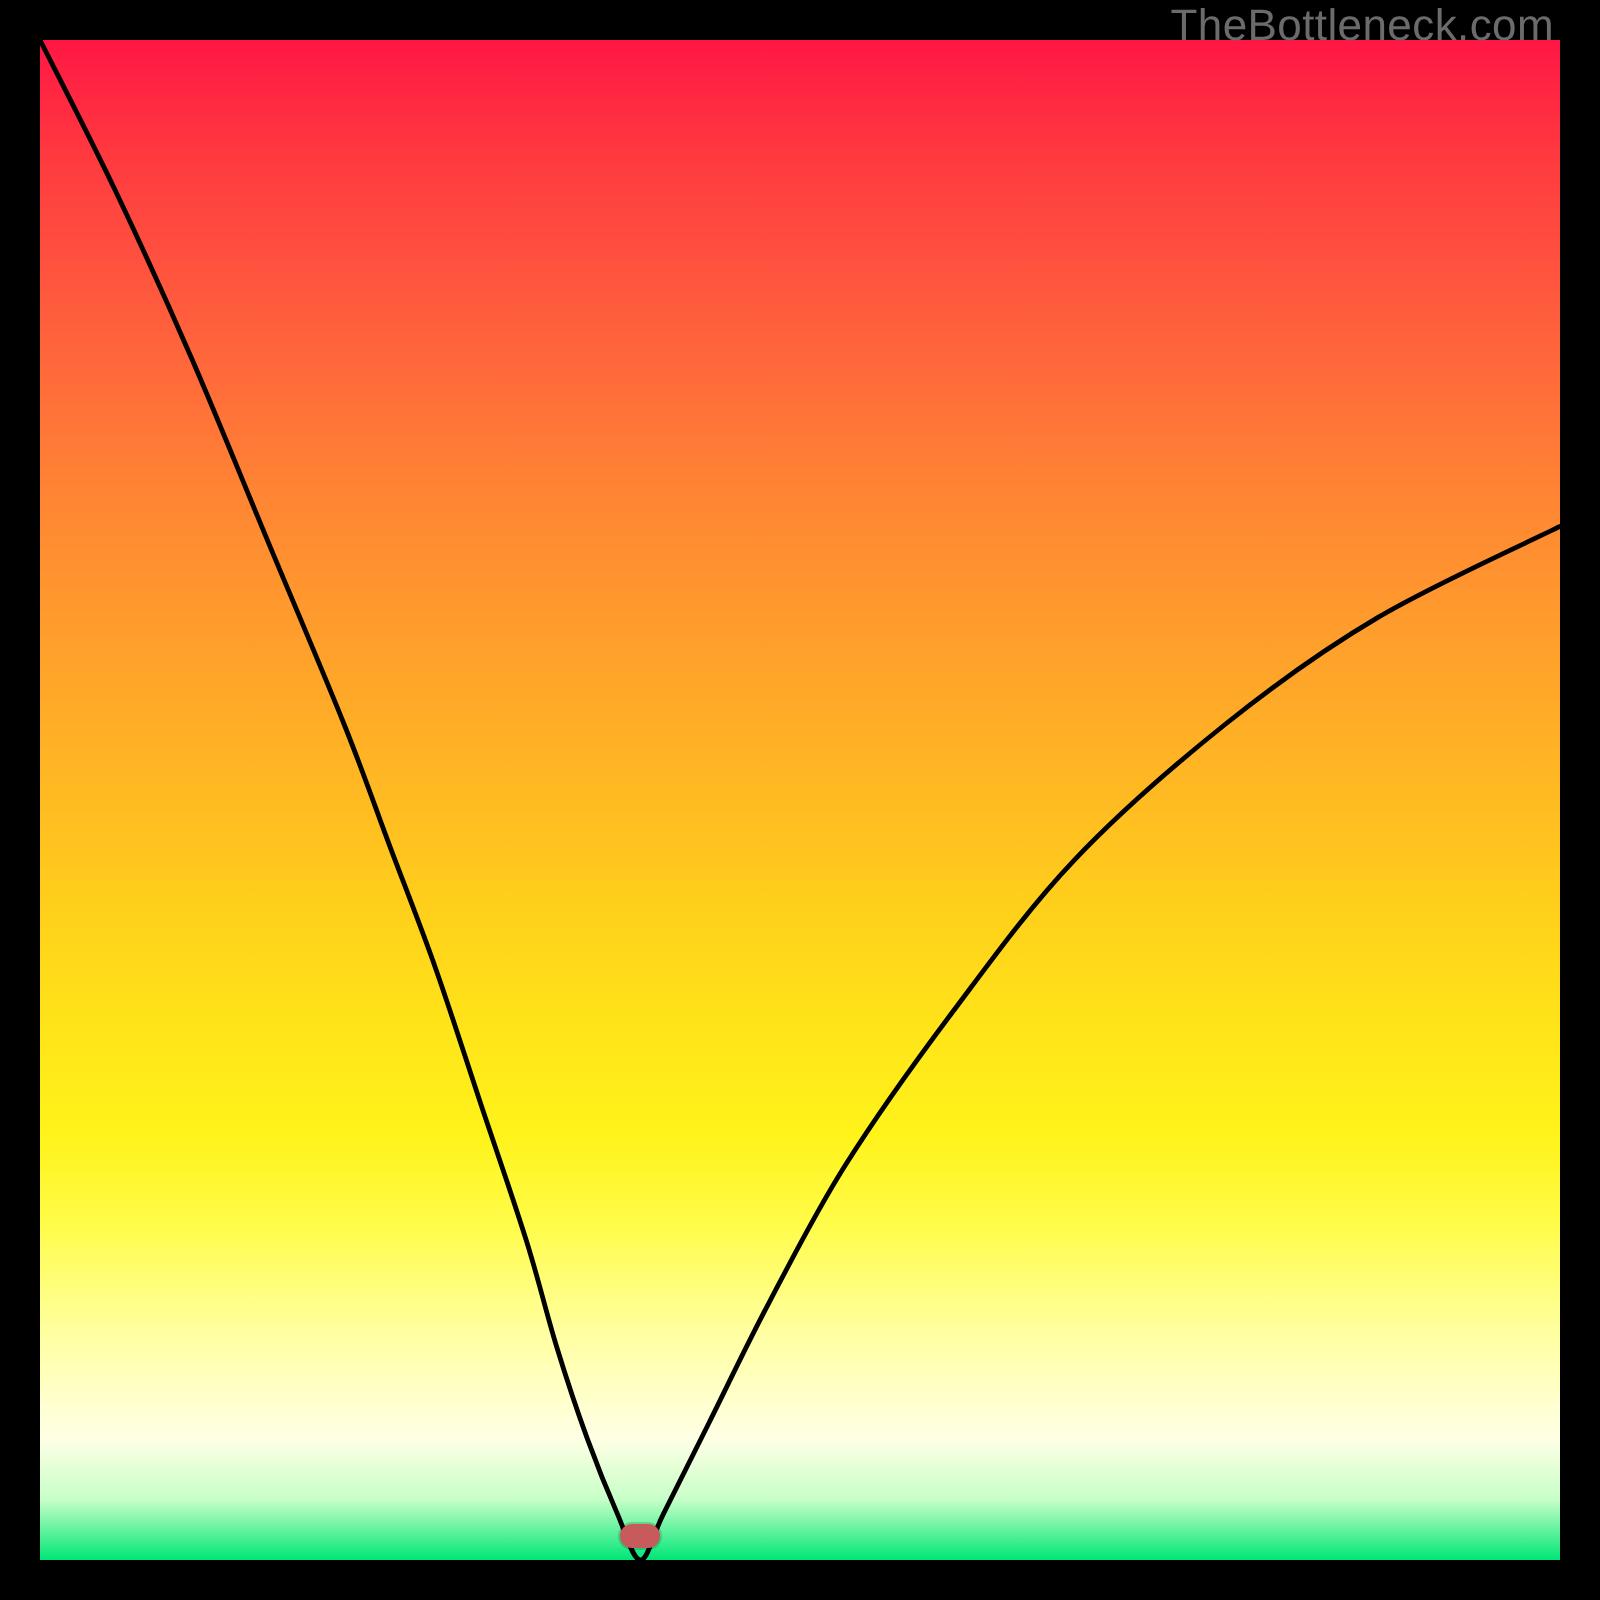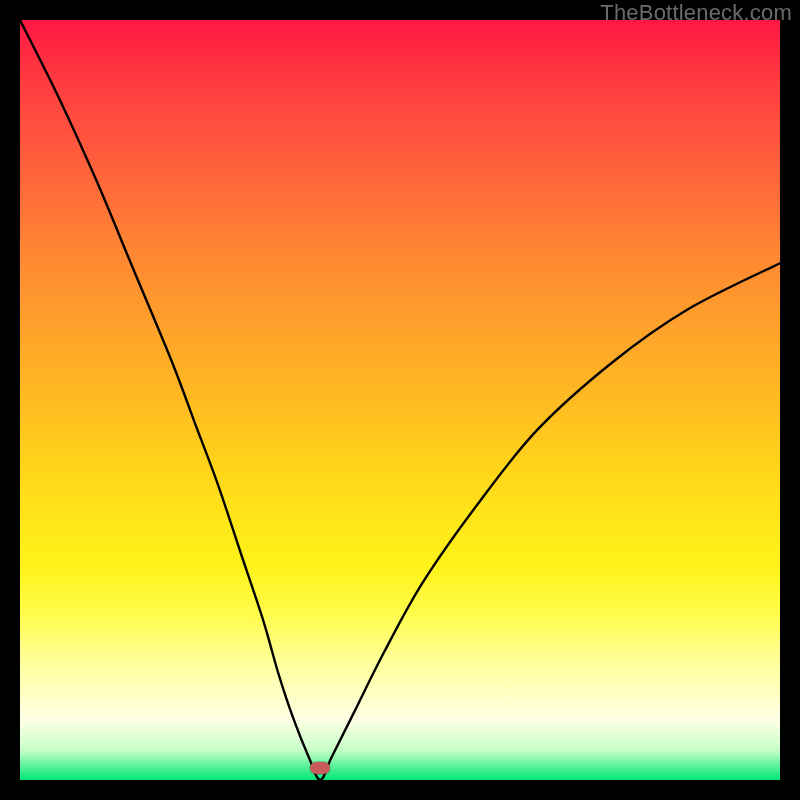--- a/index.html
+++ b/index.html
@@ -55,21 +55,21 @@
     width: 20px;
     height: 12px;
     border-radius: 6px;
     background: #c75b5b;
     transform: translate(-50%, -50%);
     box-shadow: 0 0 0 1px rgba(0,0,0,0.15);
   }
   .watermark {
     position: absolute;
     top: 0px;
-    right: 8px;
+    right: 23px;
     color: #6b6b6b;
     font-size: 22px;
     letter-spacing: 0.2px;
     font-weight: 500;
   }
 </style>
 </head>
 <body>
 
 <div class="frame">

